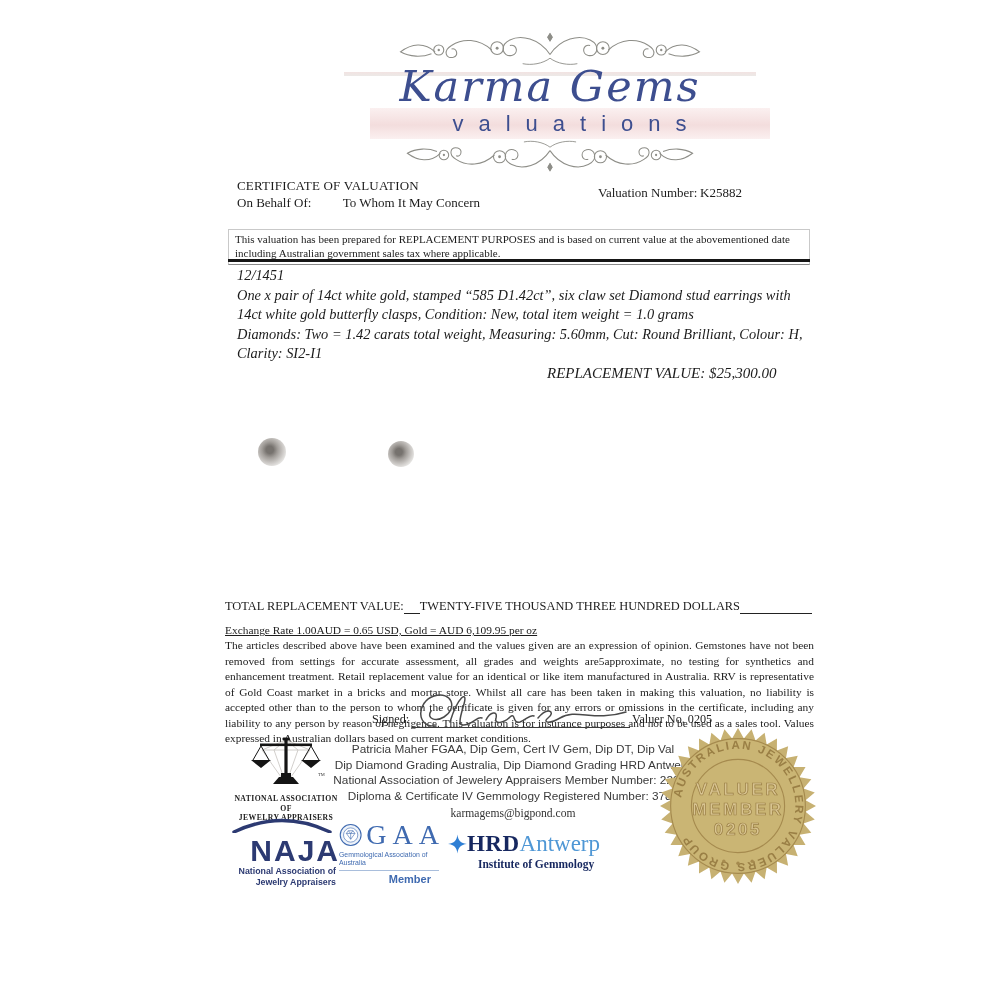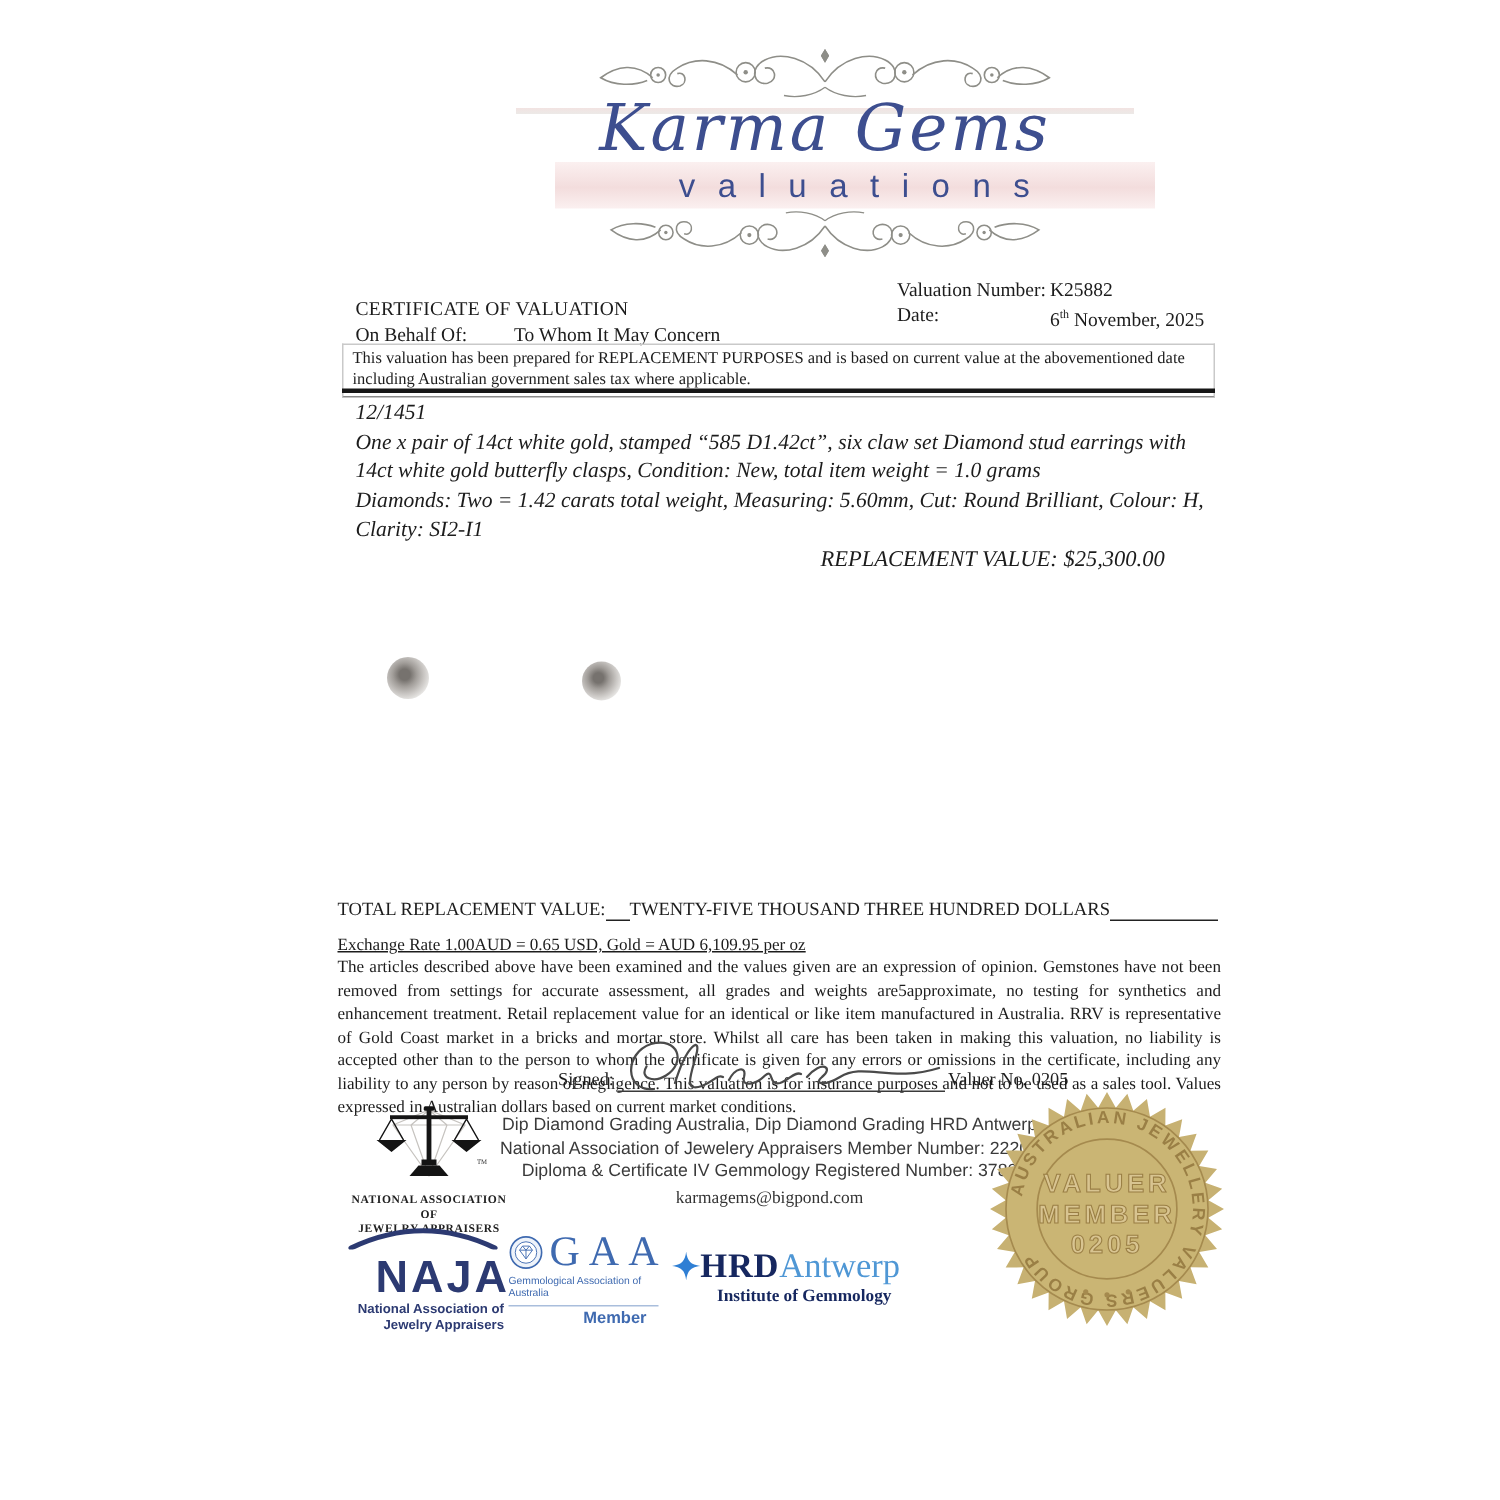--- a/index.html
+++ b/index.html
@@ -21,21 +21,21 @@
   .brand-script{position:relative;z-index:1;font-family:"DejaVu Serif",serif;
                 font-style:italic;font-weight:500;font-size:43px;line-height:44px;
                 color:var(--brand_navy);letter-spacing:2px;margin-top:-8px;}
   .brand-sub{position:relative;z-index:1;margin-top:0px;padding:3px 0 2px 14px;
              background:linear-gradient(to bottom,#fbf0f0,var(--band_pink) 55%,#fbf0f0);
              font-family:"Liberation Sans",sans-serif;font-size:22px;letter-spacing:15px;
              color:var(--brand_navy);margin-left:40px;}
 
   
   .cert-head{position:absolute;left:237px;top:177px;font-size:13px;line-height:17px;}
-  .cert-title{letter-spacing:.2px;margin-top:20px;}
+  .cert-title{letter-spacing:.2px;}
   .behalf-label{display:inline-block;}
   .behalf-value{display:inline-block;margin-left:28px;}
   .val-block{position:absolute;left:598px;top:184px;font-size:13px;line-height:17px;}
   .val-row{display:flex;}
   .val-row .lbl{width:102px;}
   sup{font-size:8px;}
 
   
   .notice{position:absolute;left:228px;top:229px;width:568px;padding:3px 6px 4px 6px;
           font-size:11px;line-height:13.5px;border:1px solid #c9c9c9;border-bottom:1px solid #8a8a8a;}
@@ -134,24 +134,20 @@
       <span class="behalf-label">On Behalf Of:</span>
       <span class="behalf-value">To Whom It May Concern</span>
     </div>
   </div>
 
   <div class="val-block">
     <div class="val-row">
       <span class="lbl">Valuation Number:</span>
       <span>K25882</span>
     </div>
-    <div class="val-row">
-      <span class="lbl">Date:</span>
-      <span><span>6</span><sup>th</sup><span> November, 2025</span></span>
-    </div>
   </div>
 
   <div class="notice">This valuation has been prepared for REPLACEMENT PURPOSES and is based on current value at the abovementioned date including Australian government sales tax where applicable.</div>
   <div class="notice-rule"></div>
 
   <div class="item">
     <p>12/1451</p>
     <p>One x pair of 14ct white gold, stamped “585 D1.42ct”, six claw set Diamond stud earrings with 14ct white gold butterfly clasps, Condition: New, total item weight = 1.0 grams</p>
     <p>Diamonds: Two = 1.42 carats total weight, Measuring: 5.60mm, Cut: Round Brilliant, Colour: H, Clarity: SI2-I1</p>
     <p class="rep-value">REPLACEMENT VALUE: $25,300.00</p>
@@ -174,20 +170,21 @@
   <div class="sig-line"></div>
   <svg class="sig-svg" viewBox="0 0 240 48">
     <path d="M38,40 C18,42 18,16 36,10 C54,5 60,22 46,31 C38,36 28,33 33,25
              M52,36 C60,10 70,4 66,18 C62,32 58,42 70,38 C78,35 80,30 84,32
              M88,34 C92,26 100,24 98,32 C96,39 106,37 112,31 C118,26 114,38 122,36 C128,34 132,28 136,30
              M140,32 C150,20 158,26 150,32 C144,37 152,38 162,32 C178,22 196,36 228,26" stroke="#4a4a4a" stroke-width="1.5" fill="none" stroke-linecap="round"></path>
   </svg>
   <span class="valuer-no">Valuer No. 0205</span>
 
   <div class="creds">
+    <div>Patricia Maher FGAA, Dip Gem, Cert IV Gem, Dip DT, Dip Val</div>
     <div>Dip Diamond Grading Australia, Dip Diamond Grading HRD Antwerp</div>
     <div>National Association of Jewelery Appraisers Member Number: 22203</div>
     <div>Diploma &amp; Certificate IV Gemmology Registered Number: 3780</div>
     <div class="email">karmagems@bigpond.com</div>
   </div>
 
   <div class="scales-logo">
     <svg width="82" height="56" viewBox="0 0 80 56">
       <g stroke="#c6c3bf" stroke-width="0.8" fill="none">
         <path d="M16,16 L40,6 L64,16 L40,50 Z M16,16 L64,16 M28,16 L40,50 M52,16 L40,50 M40,6 L28,16 M40,6 L52,16"></path>

